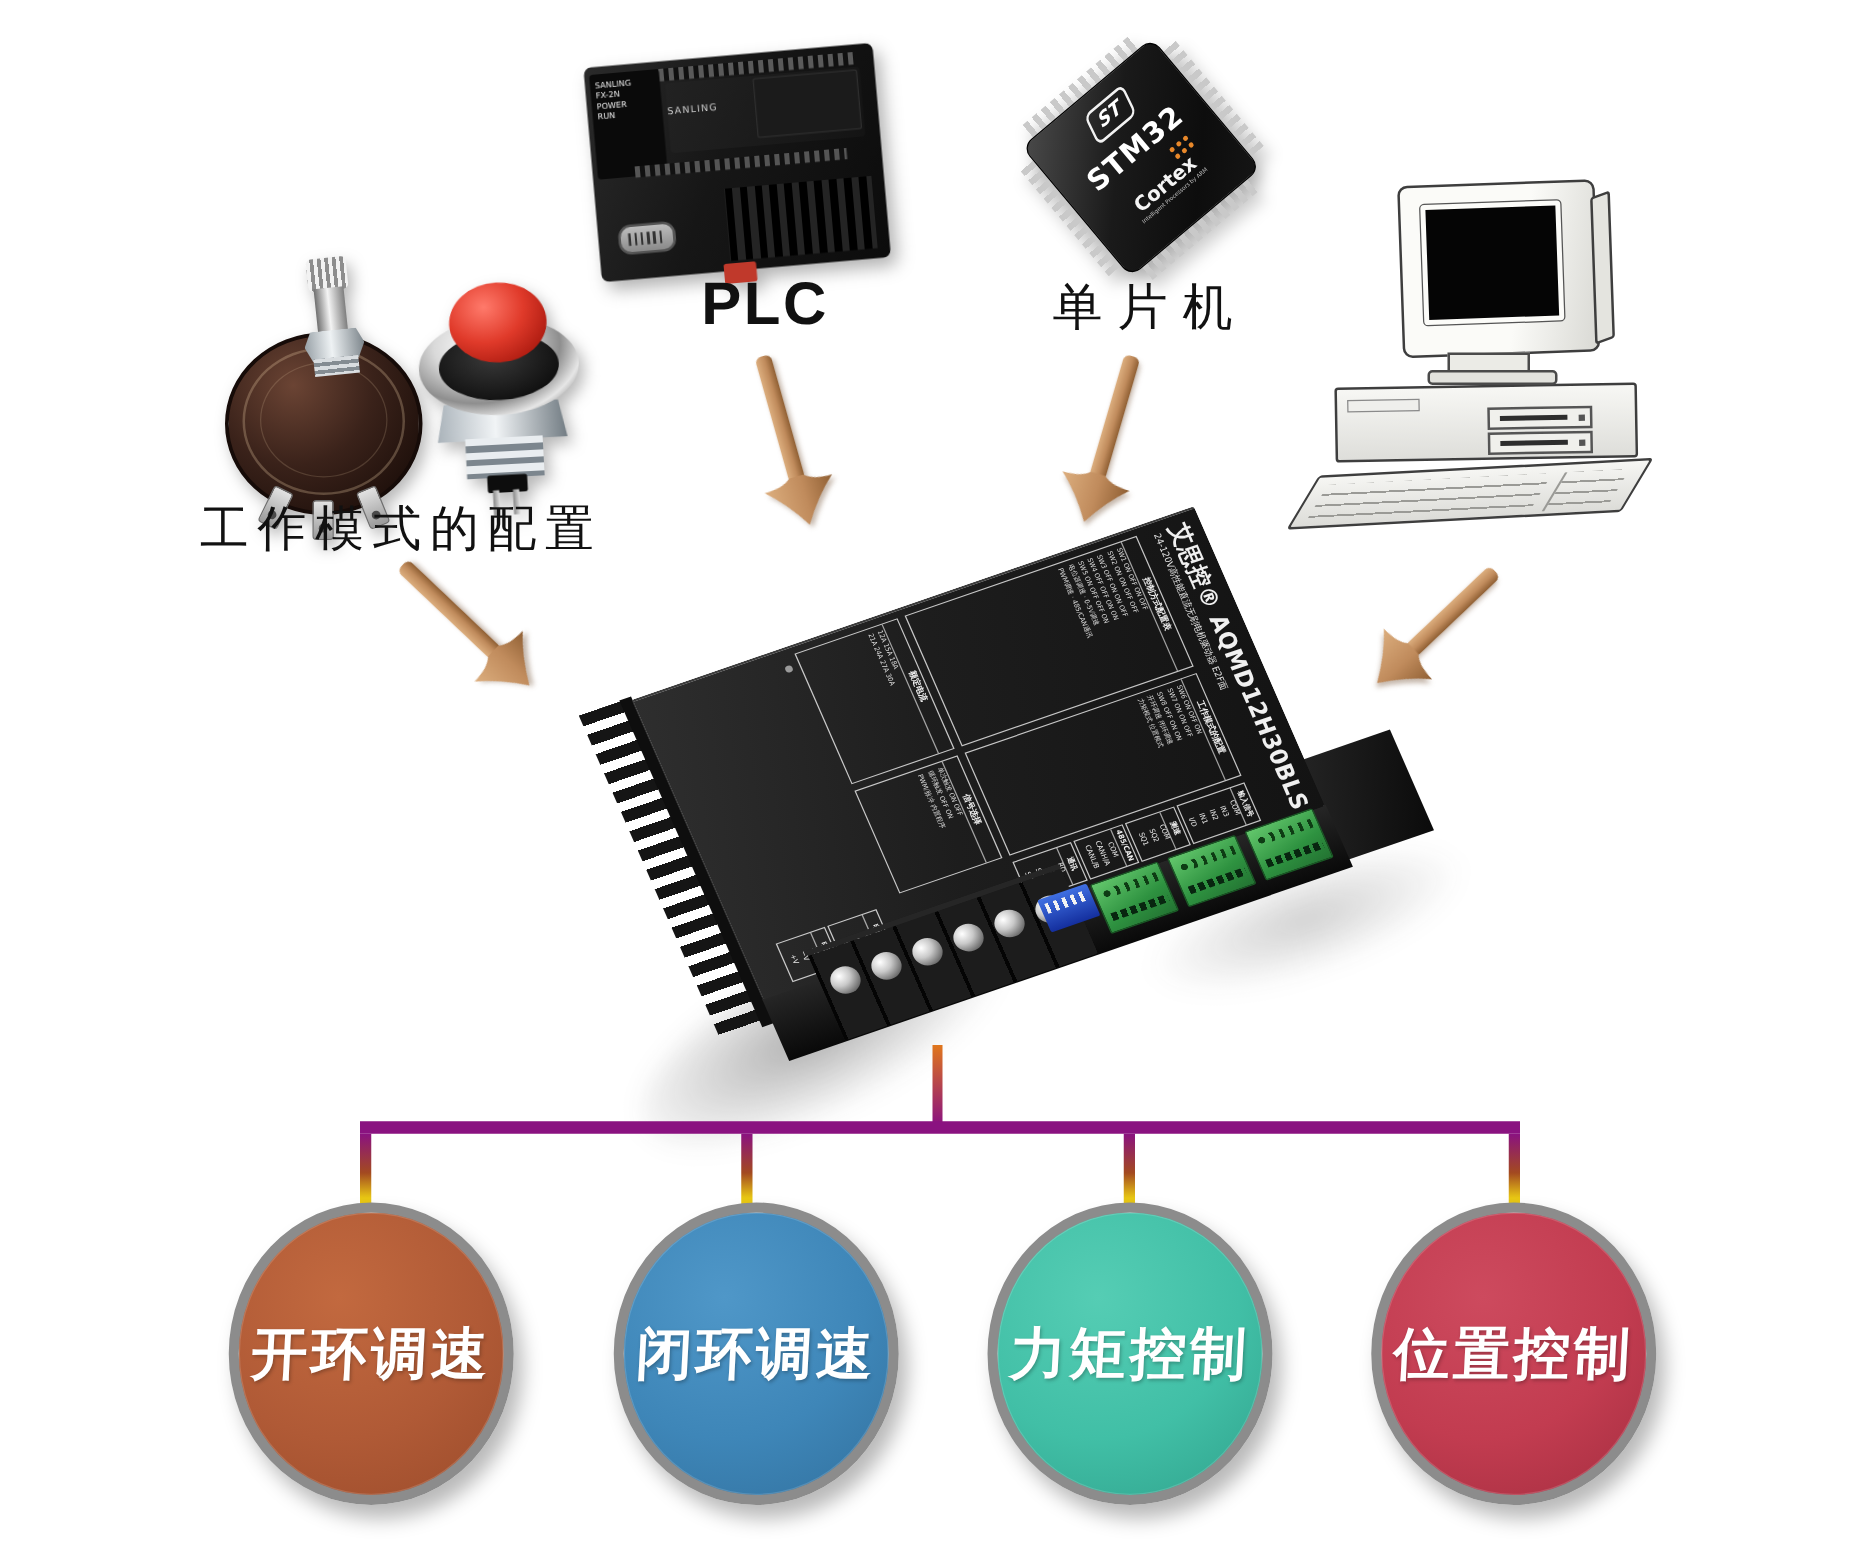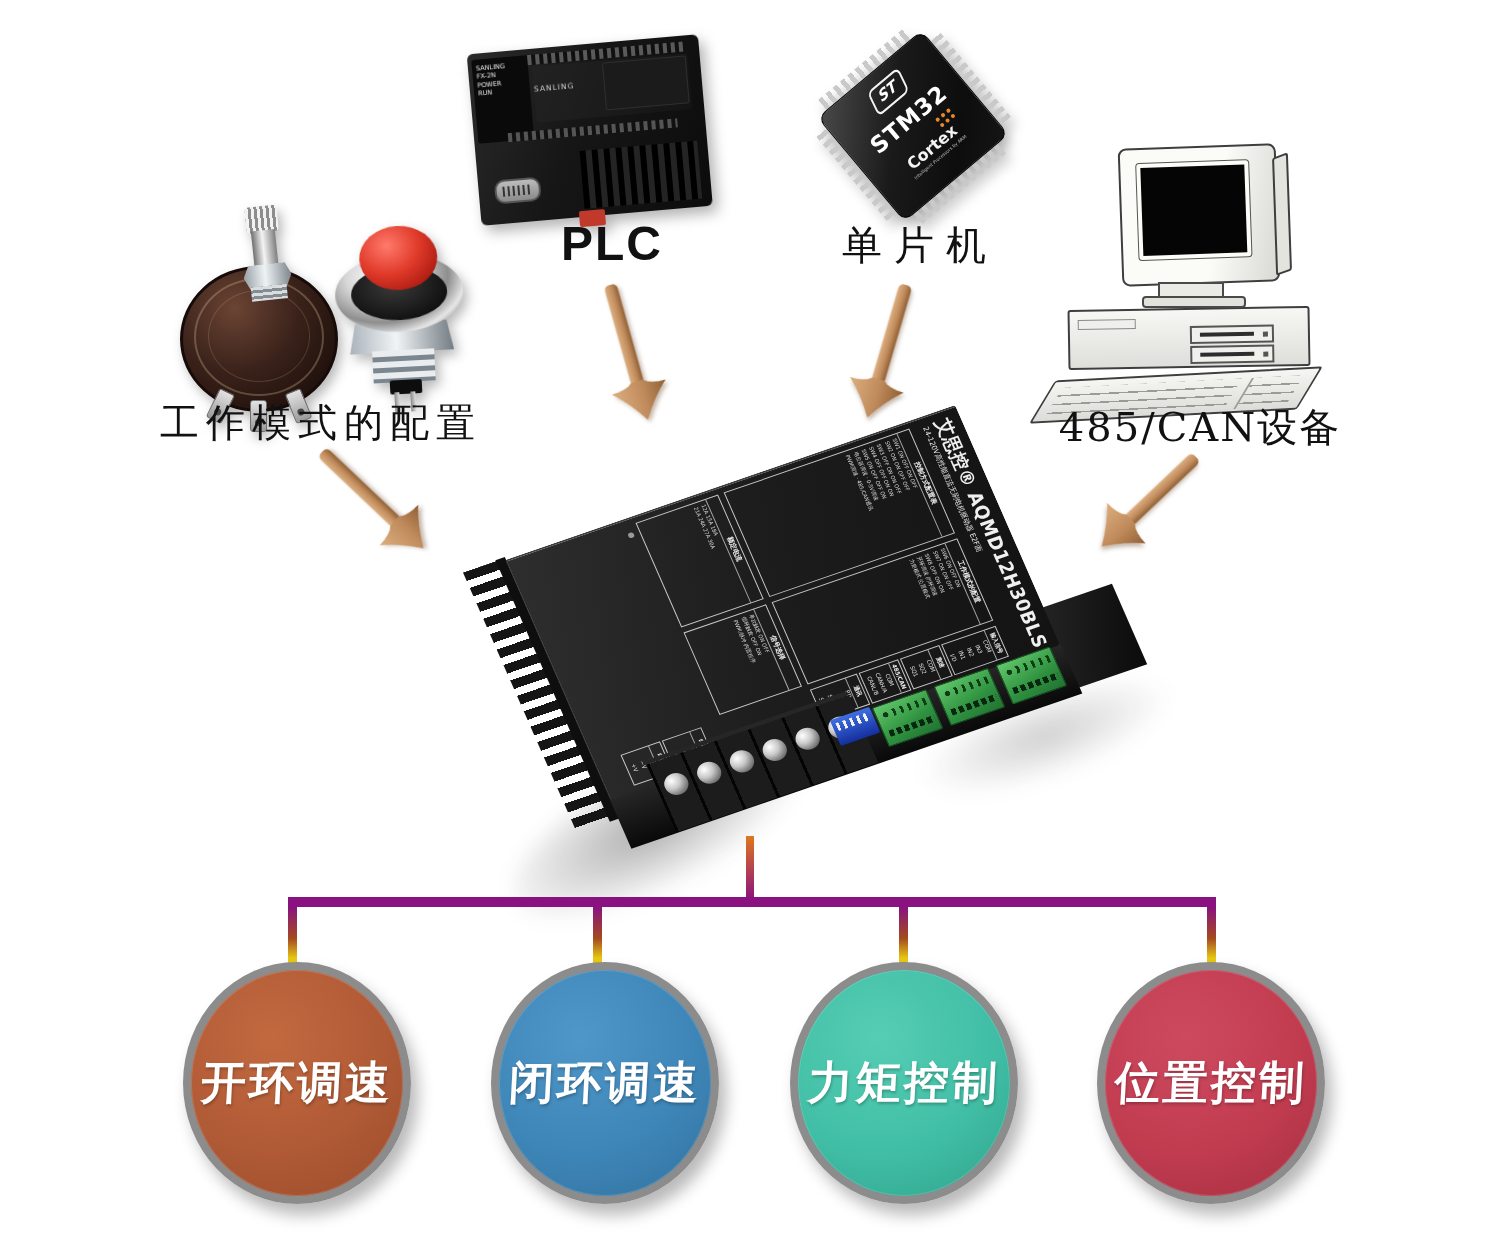--- a/index.html
+++ b/index.html
@@ -434,21 +434,20 @@
     </g>
     <g transform="translate(1196,457) rotate(46.5)">
       <rect x="-6.5" y="0" width="13" height="94" rx="5" fill="url(#ag)"></rect>
       <path transform="translate(0,130)" d="M0,0 Q-13,-21 -28,-34 Q-12,-34 -6,-40 L6,-40 Q12,-34 28,-34 Q13,-21 0,0 Z" fill="url(#ag)"></path>
     </g>
   </svg>
 
   <div class="biglabel" id="lbl-pot">工作模式的配置</div>
   <div class="biglabel" id="lbl-plc">PLC</div>
   <div class="biglabel" id="lbl-mcu">单片机</div>
-  <div class="biglabel" id="lbl-pc">485/CAN设备</div>
 
   <div class="fcircle" id="fc1">
     <span class="ftxt">开环调速</span>
   </div>
   <div class="fcircle" id="fc2">
     <span class="ftxt">闭环调速</span>
   </div>
   <div class="fcircle" id="fc3">
     <span class="ftxt">力矩控制</span>
   </div>

